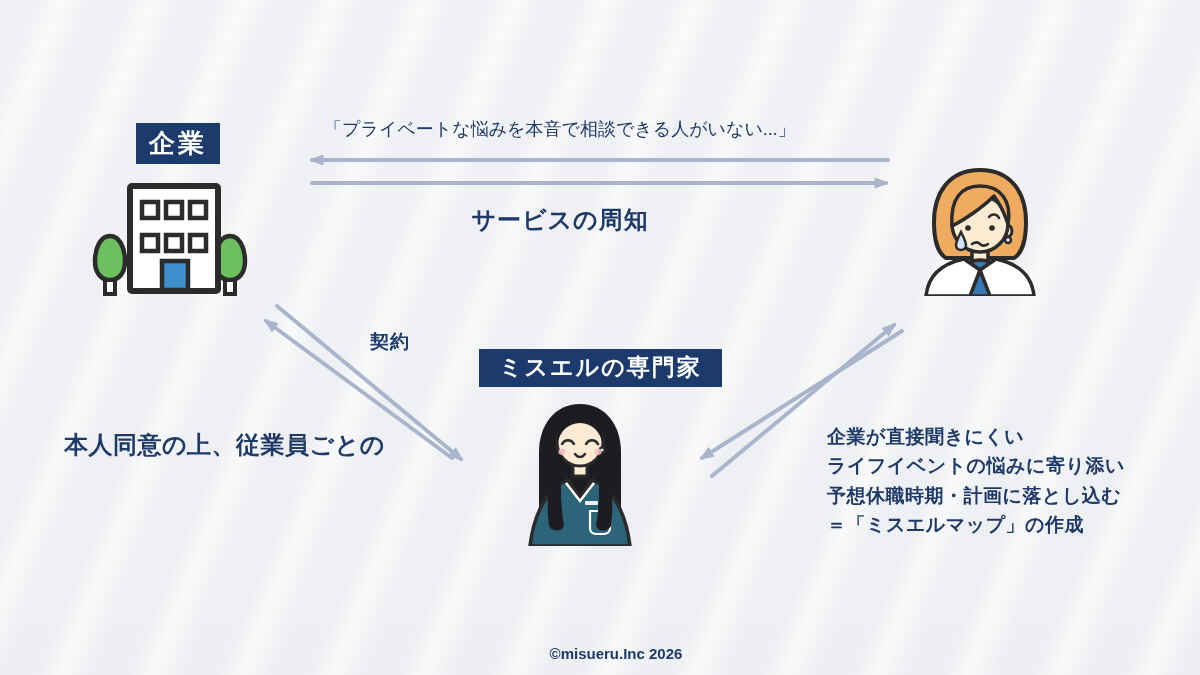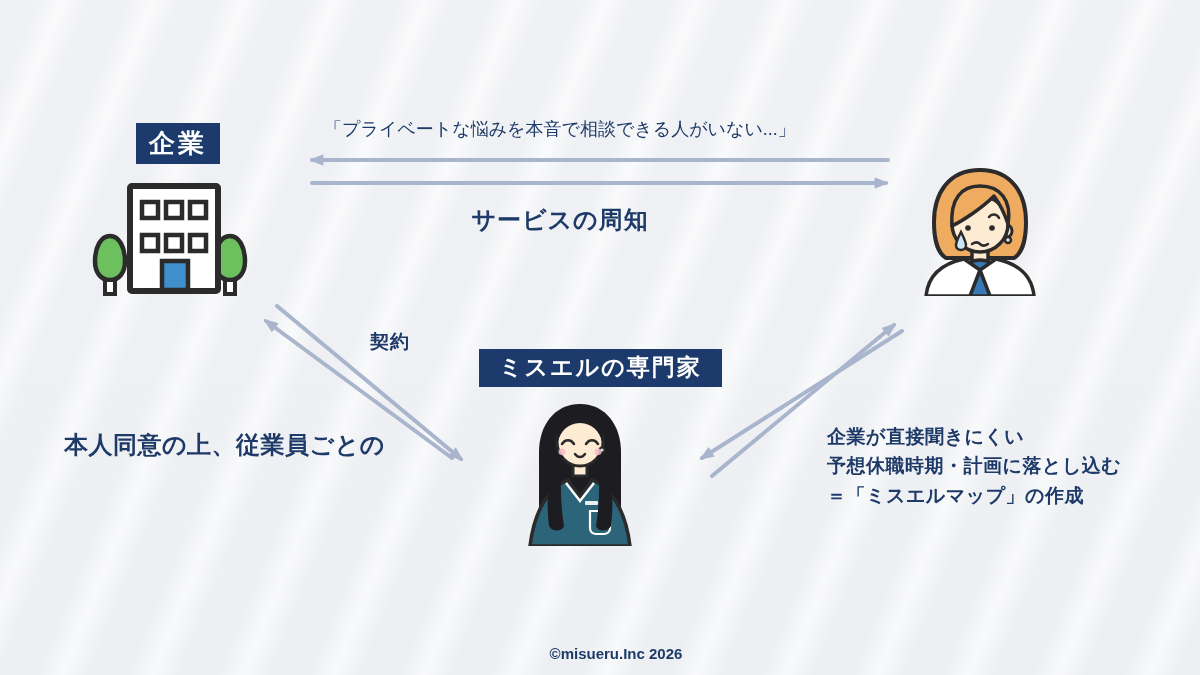--- a/index.html
+++ b/index.html
@@ -129,18 +129,19 @@
 
   <div class="quote">「プライベートな悩みを本音で相談できる人がいない...」</div>
   <div class="edge-label el-service">サービスの周知</div>
   <div class="edge-label el-contract">契約</div>
 
   <div class="note note-company">
     <div>本人同意の上、従業員ごとの</div>
   </div>
   <div class="note note-specialist">
     <div>企業が直接聞きにくい</div>
+    <div>ライフイベントの悩みに寄り添い</div>
     <div>予想休職時期・計画に落とし込む</div>
     <div>＝「ミスエルマップ」の作成</div>
   </div>
 
   <div class="copyright">©misueru.Inc 2026</div>
 </div>
 
 </body></html>

